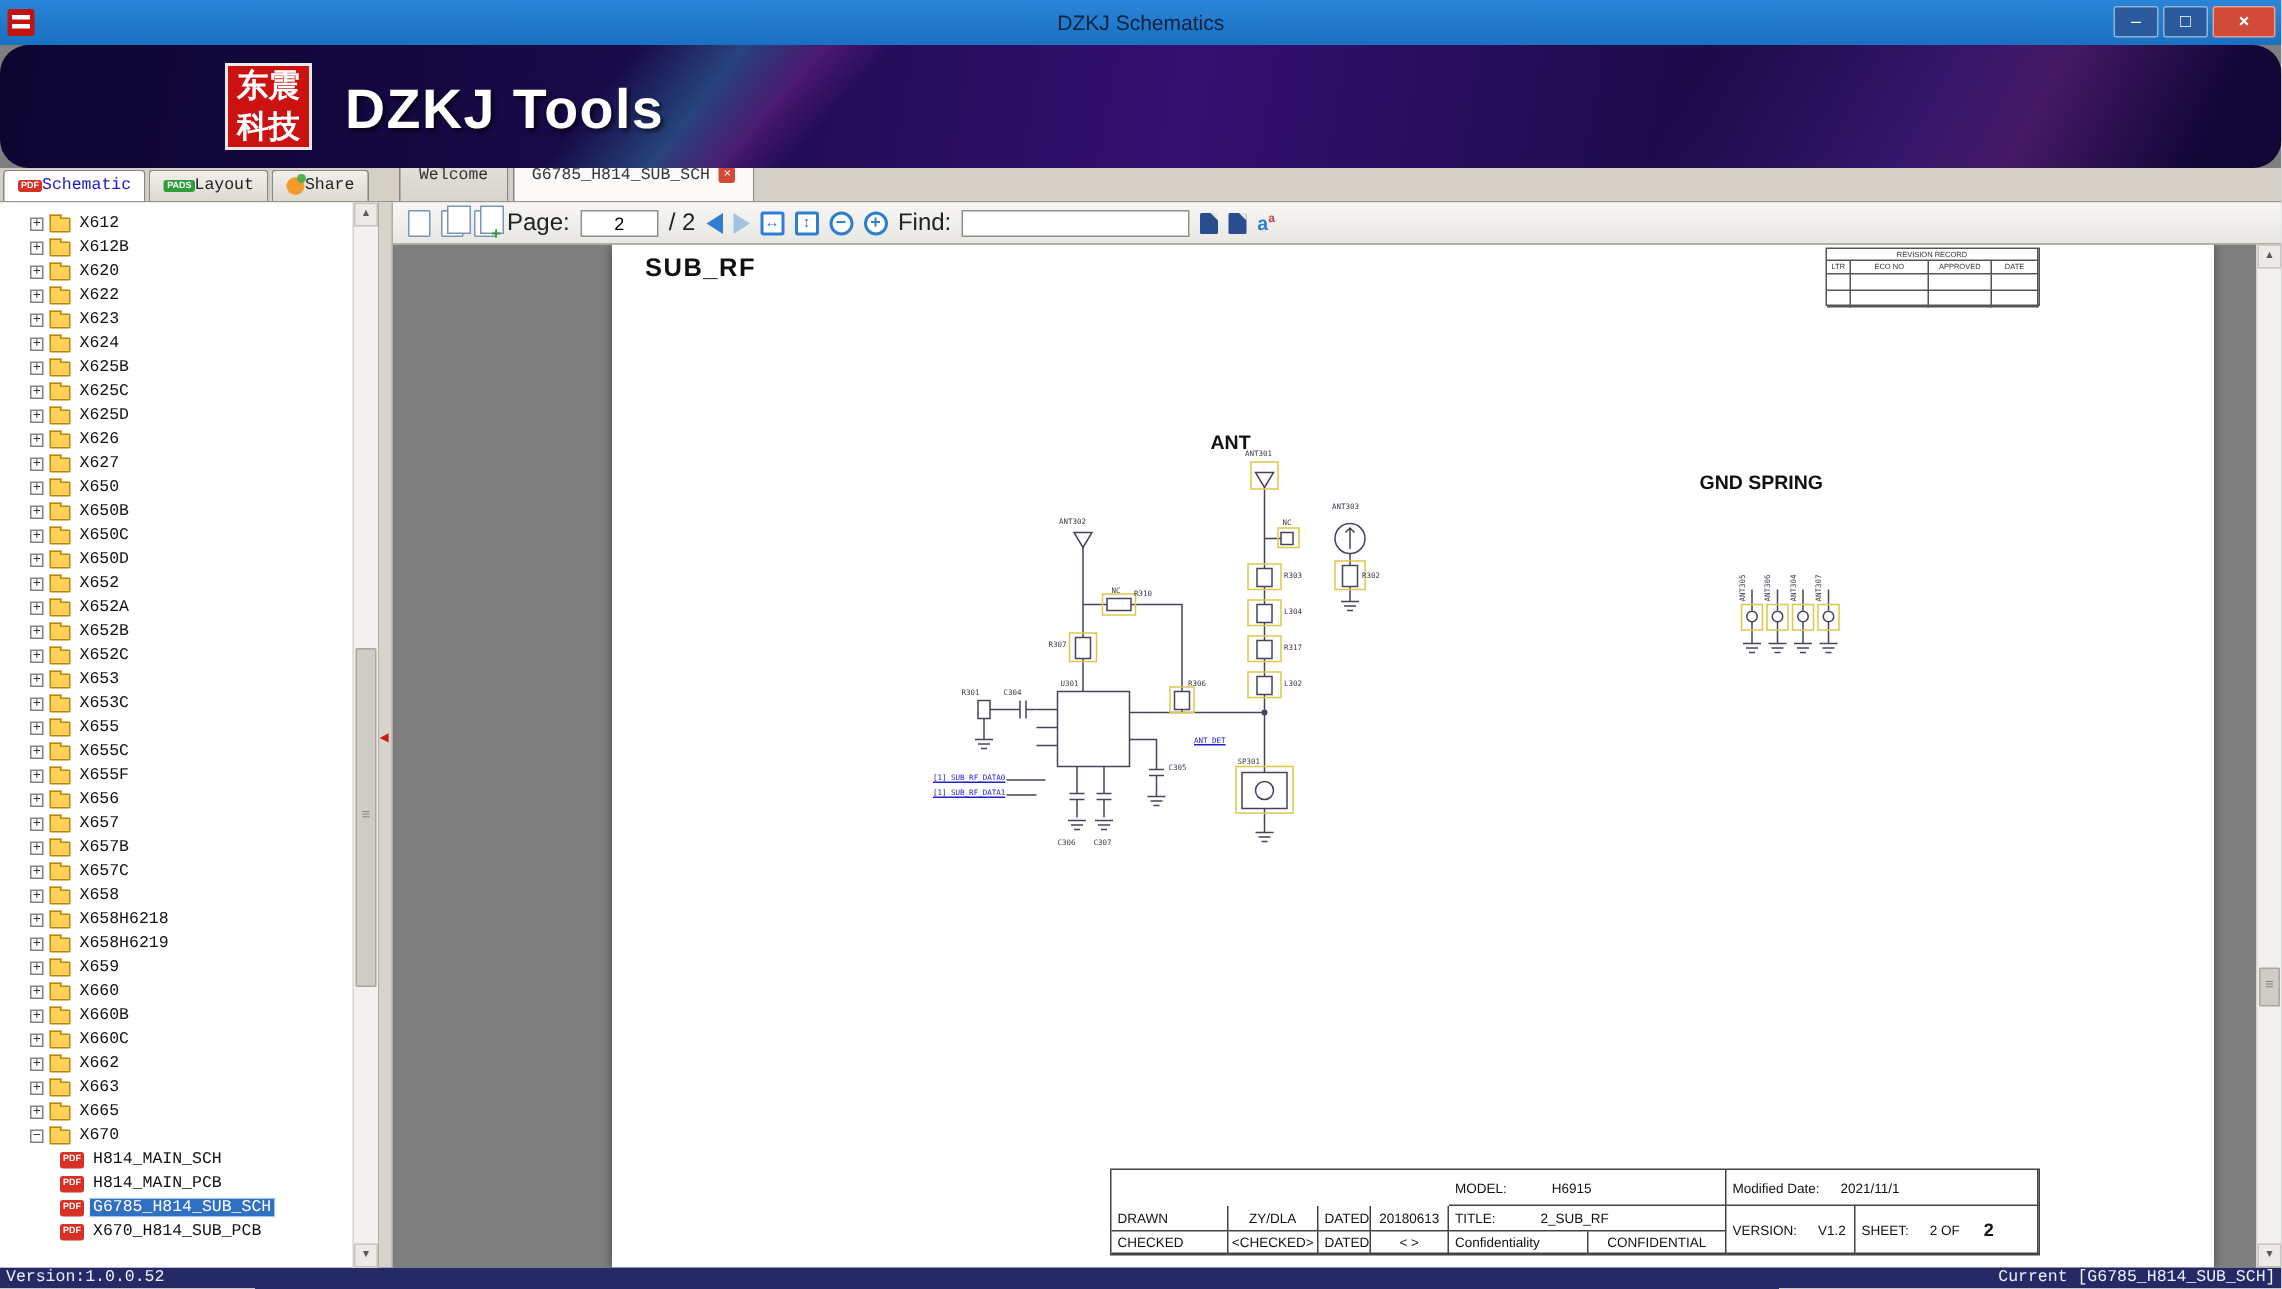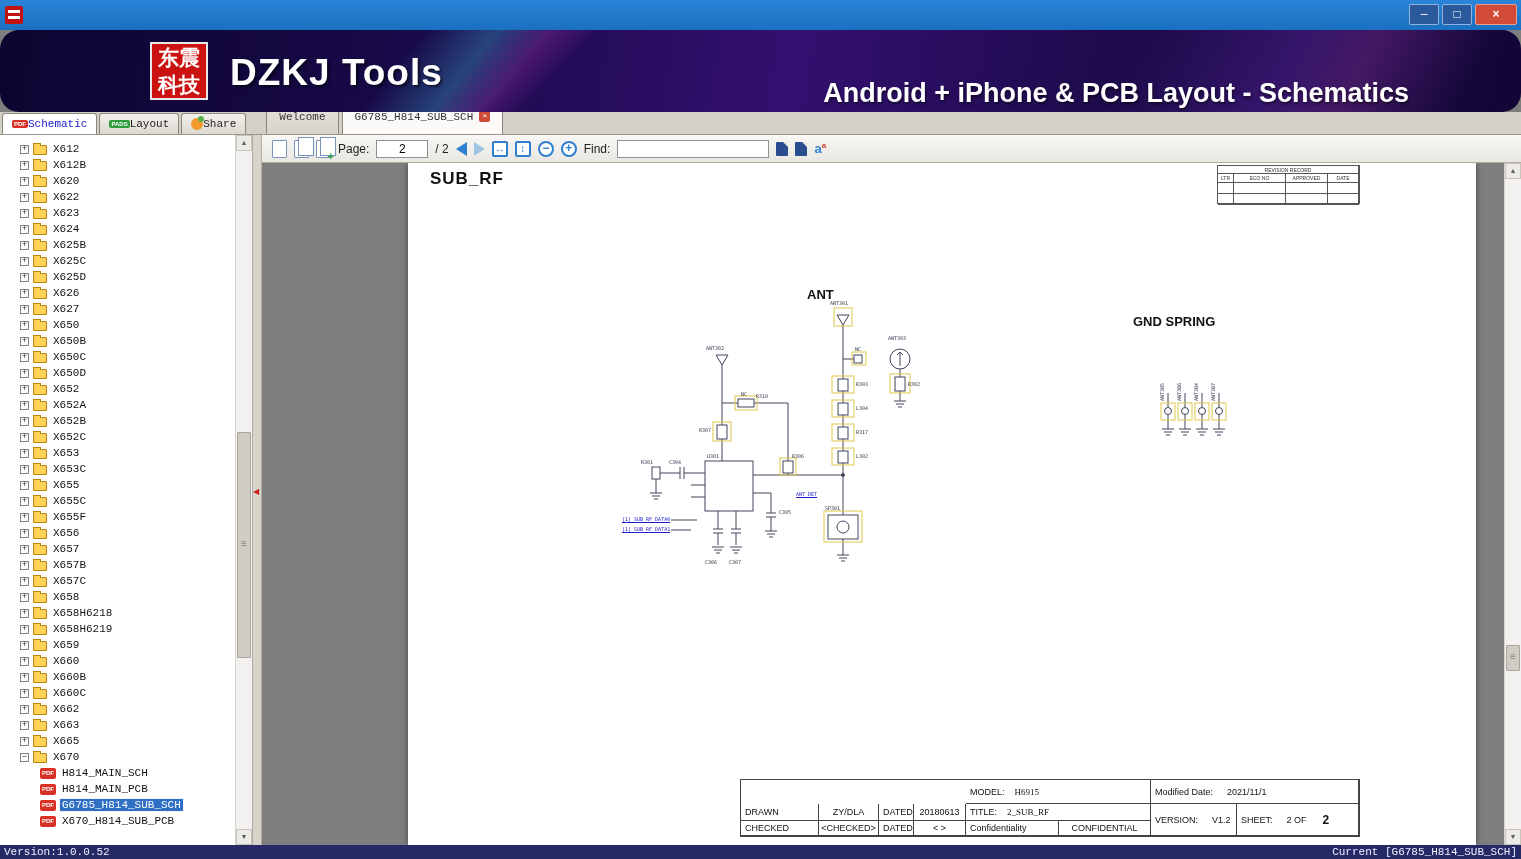--- a/index.html
+++ b/index.html
@@ -63,21 +63,21 @@
   .splitter { width:9px; background:#d8d4cc; position:relative; border-right:1px solid #b0aca4; }
   .split-arrow { position:absolute; left:0px; top:352px; color:#cc2020; font-size:8px; }
 
   .doc-col { flex:1; display:flex; flex-direction:column; min-width:0; }
 
   
   .toolbar { height:28px; background:linear-gradient(#f8f7f5,#e9e7e2); border-bottom:1px solid #b0aca4; display:flex; align-items:center; gap:7px; padding:0 10px; flex:none; }
   .ticon { position:relative; width:15px; height:18px; background:#fff; border:1px solid #7a93b8; border-radius:1px; }
   .ticon.stack::after { content:''; position:absolute; left:3px; top:-4px; width:14px; height:17px; background:#fff; border:1px solid #7a93b8; }
   .ticon.plus::before { content:'+'; position:absolute; right:-4px; bottom:-5px; color:#2e9e3a; font-weight:bold; font-size:11px; z-index:2; }
-  .tb-label { font-size:12px; color:#222;text-align:right; }
+  .tb-label { font-size:16px; color:#222;text-align:right; }
   .page-input { width:52px; height:18px; border:1px solid #8f8f8f; font-size:12px; text-align:center; background:#fff; }
   .nav-arrow { width:0; height:0; }
   .nav-arrow.left { border-top:7px solid transparent; border-bottom:7px solid transparent; border-right:11px solid #2e7fd0; }
   .nav-arrow.right { border-top:7px solid transparent; border-bottom:7px solid transparent; border-left:11px solid #9fc3e0; }
   .fit-icon { width:16px; height:16px; border:2px solid #2e7fd0; border-radius:2px; color:#2e7fd0; font-size:10px; line-height:12px; text-align:center; background:#fff; }
   .zoom-icon { width:16px; height:16px; border:2px solid #2e7fd0; border-radius:50%; color:#2e7fd0; font-size:12px; font-weight:bold; line-height:11px; text-align:center; background:#fff; }
   .find-input { width:152px; height:18px; border:1px solid #8f8f8f; background:#fff; font-size:12px; padding:0 4px; }
   .pageflip { position:relative; width:12px; height:14px; background:#2a4d8f; border-radius:1px; }
   .pageflip::after { content:''; position:absolute; right:0; top:0; border-left:5px solid transparent; border-top:5px solid #e9e7e2; }
   .font-icon { color:#2e7fd0; font-size:13px; font-weight:bold; }
@@ -111,55 +111,55 @@
   .tb-dated1-v { grid-area:2/4/3/5; justify-content:center; }
   .tb-title { grid-area:2/5/3/7; }
   .tb-version { grid-area:2/7/4/8; }
   .tb-sheet { grid-area:2/8/4/9; }
   .tb-checked-l { grid-area:3/1/4/2; }
   .tb-checked-v { grid-area:3/2/4/3; justify-content:center; }
   .tb-dated2-l { grid-area:3/3/4/4; }
   .tb-dated2-v { grid-area:3/4/4/5; justify-content:center; }
   .tb-conf-l { grid-area:3/5/4/6; }
   .tb-conf-v { grid-area:3/6/4/7; justify-content:center; }
-  .tb-gap { margin-left:10px;font-family:Liberation Serif, serif; }
+  .tb-gap { margin-left:30px; }
   .tb-gap2 { margin-left:14px; }
   .tb-big { font-size:12px; font-weight:bold; margin-left:16px; }
 
   
   .v-scroll { position:absolute; right:0; top:0; bottom:0; width:17px; background:#f2f1ef; border-left:1px solid #d8d5cf; }
   .content-thumb { top:482px; height:26px; }
 
   
   .statusbar { height:14px; background:#252a66; color:#eef0ff; font:11px "Liberation Mono", monospace; display:flex; justify-content:space-between; align-items:center; padding:0 4px; }
 </style>
 </head>
 <body>
 
 <div class="app">
 
   <div class="titlebar">
     <span class="app-icon"></span>
+    <span class="titlebar-title">DZKJ Schematics</span>
     <span class="win-btns">
       <span class="win-btn">–</span>
       <span class="win-btn">□</span>
       <span class="win-btn close">×</span>
     </span>
   </div>
 
   <div class="banner">
     <span class="streak s1"></span>
     <span class="streak s2"></span>
     <span class="streak s3"></span>
     <div class="logo">
       <div>东震</div>
       <div>科技</div>
     </div>
     <div class="brand">DZKJ Tools</div>
-    <div class="tagline">Android + iPhone &amp; PCB Layout - Schematics</div>
   </div>
 
   <div class="tabbar">
     <div class="atab active">
       <span class="icon-pdf-badge">PDF</span>
       <span>Schematic</span>
     </div>
     <div class="atab">
       <span class="icon-pads-badge">PADS</span>
       <span>Layout</span>

